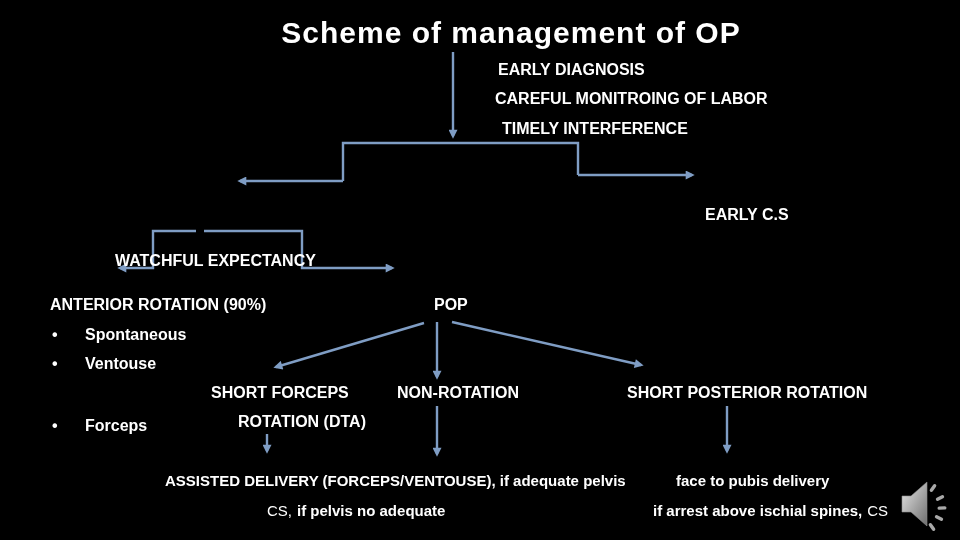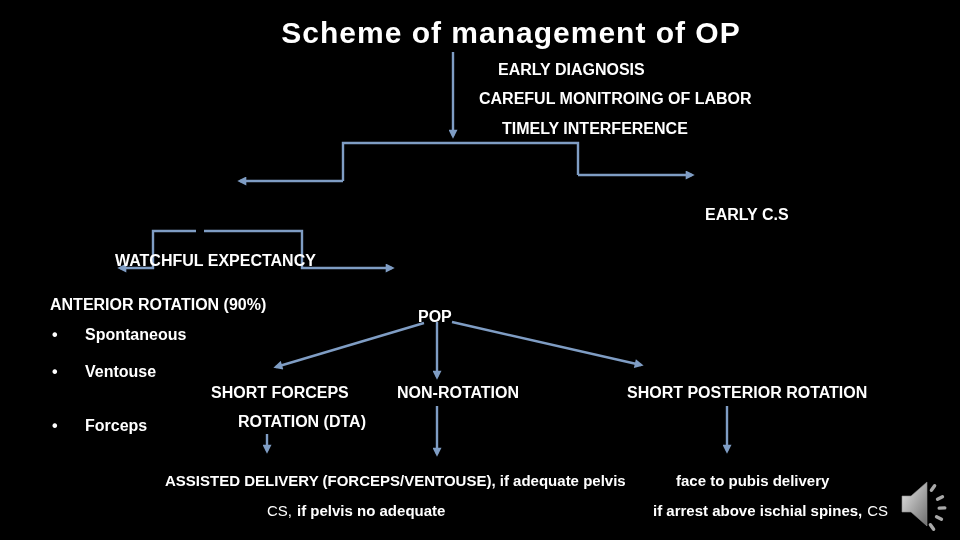--- a/index.html
+++ b/index.html
@@ -60,33 +60,33 @@
     <path class="connector" d="M437,322 L437,377" marker-end="url(#ah)"></path>
     <path class="connector" d="M452,322 L641,365" marker-end="url(#ah)"></path>
     <path class="connector" d="M267,434 L267,451" marker-end="url(#ah)"></path>
     <path class="connector" d="M437,406 L437,454" marker-end="url(#ah)"></path>
     <path class="connector" d="M727,406 L727,451" marker-end="url(#ah)"></path>
   </svg>
 
   <div class="t title" style="left:511px; top:16px;">Scheme of management of OP</div>
 
   <div class="t" style="left:498px; top:60px;">EARLY DIAGNOSIS</div>
-  <div class="t" style="left:479px; top:89px;">CAREFUL MONITROING OF LABOR</div>
+  <div class="t" style="left:495px; top:89px;">CAREFUL MONITROING OF LABOR</div>
   <div class="t" style="left:502px; top:119px;">TIMELY INTERFERENCE</div>
 
   <div class="t" style="left:115px; top:205px;margin-top:46px;">WATCHFUL EXPECTANCY</div>
   <div class="t" style="left:705px; top:205px;">EARLY C.S</div>
 
   <div class="t" style="left:50px; top:295px;">ANTERIOR ROTATION (90%)</div>
-  <div class="t" style="left:418px; top:295px;margin-top:12px;">POP</div>
+  <div class="t" style="left:434px; top:295px;">POP</div>
 
   <div class="t" style="left:52px; top:325px;">
     <span class="bullet">•</span><span>Spontaneous</span>
   </div>
-  <div class="t" style="left:52px; top:354px;margin-top:8px;">
+  <div class="t" style="left:52px; top:354px;">
     <span class="bullet">•</span><span>Ventouse</span>
   </div>
   <div class="t" style="left:52px; top:383px;margin-top:33px;">
     <span class="bullet">•</span><span>Forceps</span>
   </div>
 
   <div class="t" style="left:211px; top:383px;">SHORT FORCEPS</div>
   <div class="t" style="left:238px; top:412px;">ROTATION  (DTA)</div>
   <div class="t" style="left:397px; top:383px;">NON-ROTATION</div>
   <div class="t" style="left:627px; top:383px;">SHORT POSTERIOR ROTATION</div>

